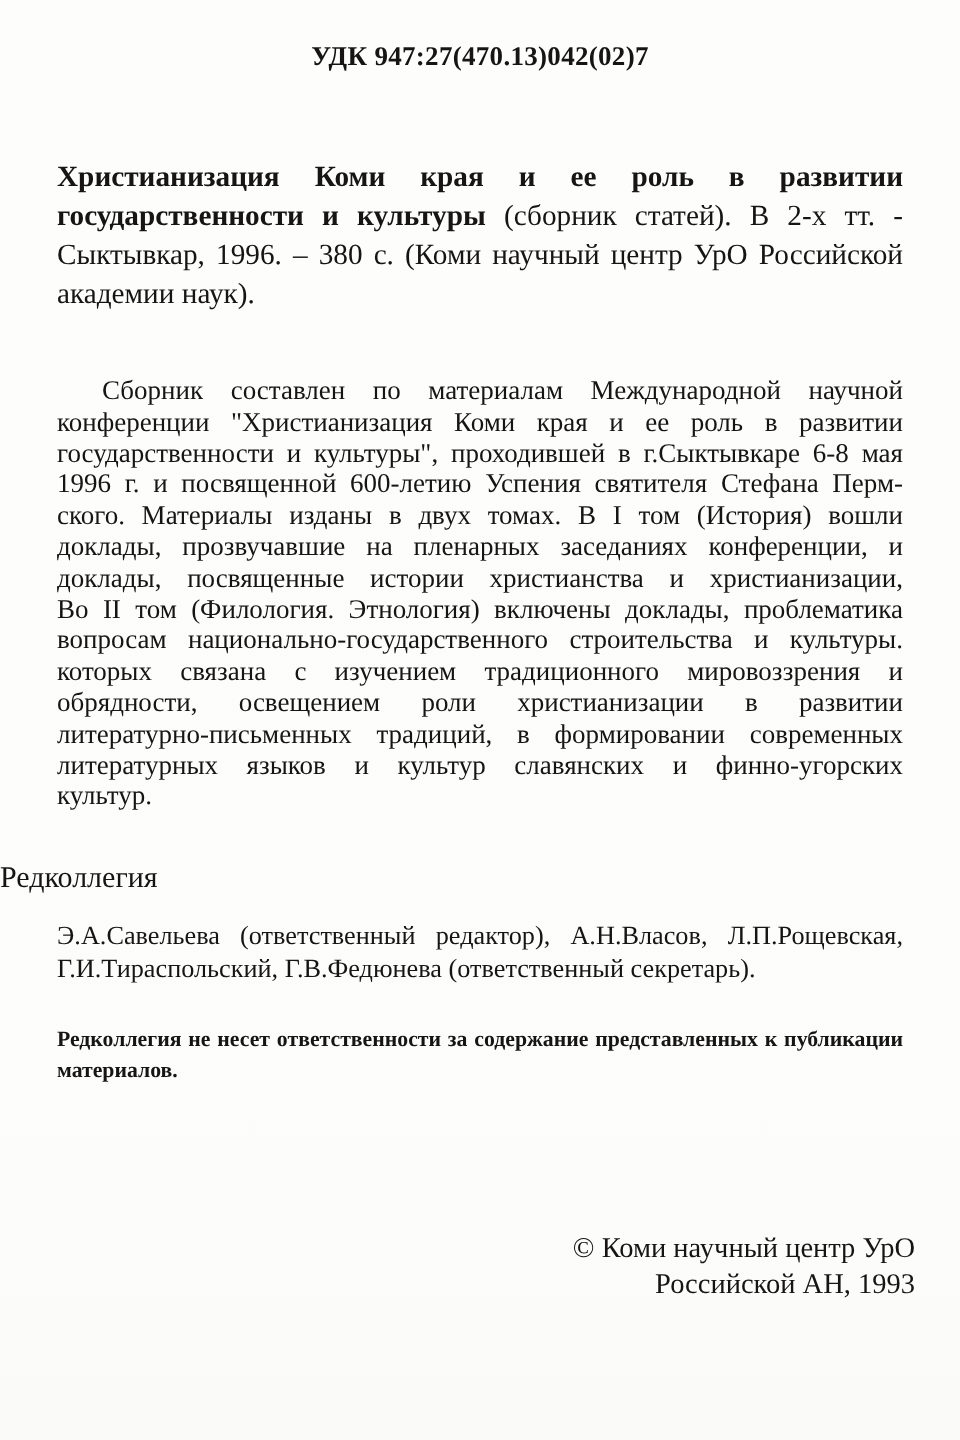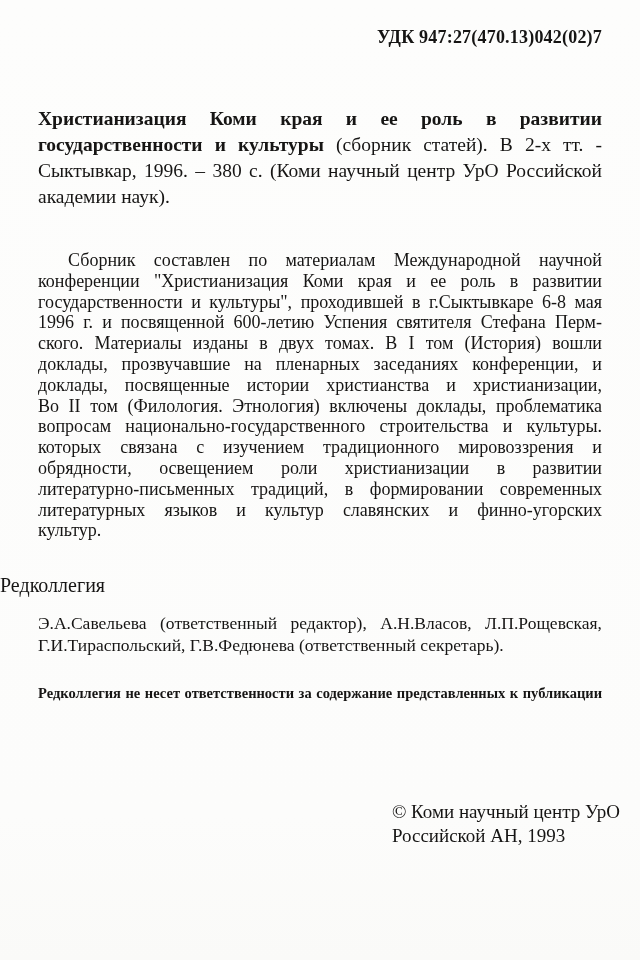--- a/index.html
+++ b/index.html
@@ -12,21 +12,21 @@
     width: 640px;
     height: 960px;
     background: linear-gradient(180deg, #fdfdfc 0%, #fcfcfb 85%, #fafaf8 100%);
     color: #161514;
     font-family: "Liberation Serif", "DejaVu Serif", serif;
     overflow: hidden;
     box-sizing: border-box;
   }
   .header-row {
     display: flex;
-    justify-content: flex-end;
+    justify-content: center;
     padding: 27px 38px 0 38px;
     font-size: 18px;
     font-weight: bold;
     letter-spacing: 0.2px;
   }
   .title-block {
     margin: 58px 38px 0 38px;
     font-size: 19.5px;
     line-height: 26px;
   }
@@ -56,24 +56,24 @@
     font-size: 17.5px;
     line-height: 22px;
   }
   .disclaimer {
     margin: 27px 38px 0 38px;
     font-size: 14.5px;
     line-height: 21px;
     font-weight: 600;
   }
   .copyright {
-    margin: 96px 20px 0 auto;
+    margin: 96px 30px 0 auto;
     width: max-content;
     max-width: 300px;
-    text-align: left;
+    text-align: right;
     font-size: 19px;
     line-height: 23.5px;
   }
 </style>
 </head>
 <body>
 
 <div class="page">
 
   <div class="header-row">
@@ -107,20 +107,21 @@
 
   <div class="editorial-heading">Редколлегия</div>
 
   <div class="editorial-names">
     <div class="jline">Э.А.Савельева (ответственный редактор), А.Н.Власов, Л.П.Рощевская,</div>
     <div class="lline">Г.И.Тираспольский, Г.В.Федюнева (ответственный секретарь).</div>
   </div>
 
   <div class="disclaimer">
     <div class="jline">Редколлегия не несет ответственности за содержание представленных к публикации</div>
+    <div class="lline">материалов.</div>
   </div>
 
   <div class="copyright">
     <div>© Коми научный центр УрО</div>
     <div>Российской АН, 1993</div>
   </div>
 
 </div>
 
 </body></html>

